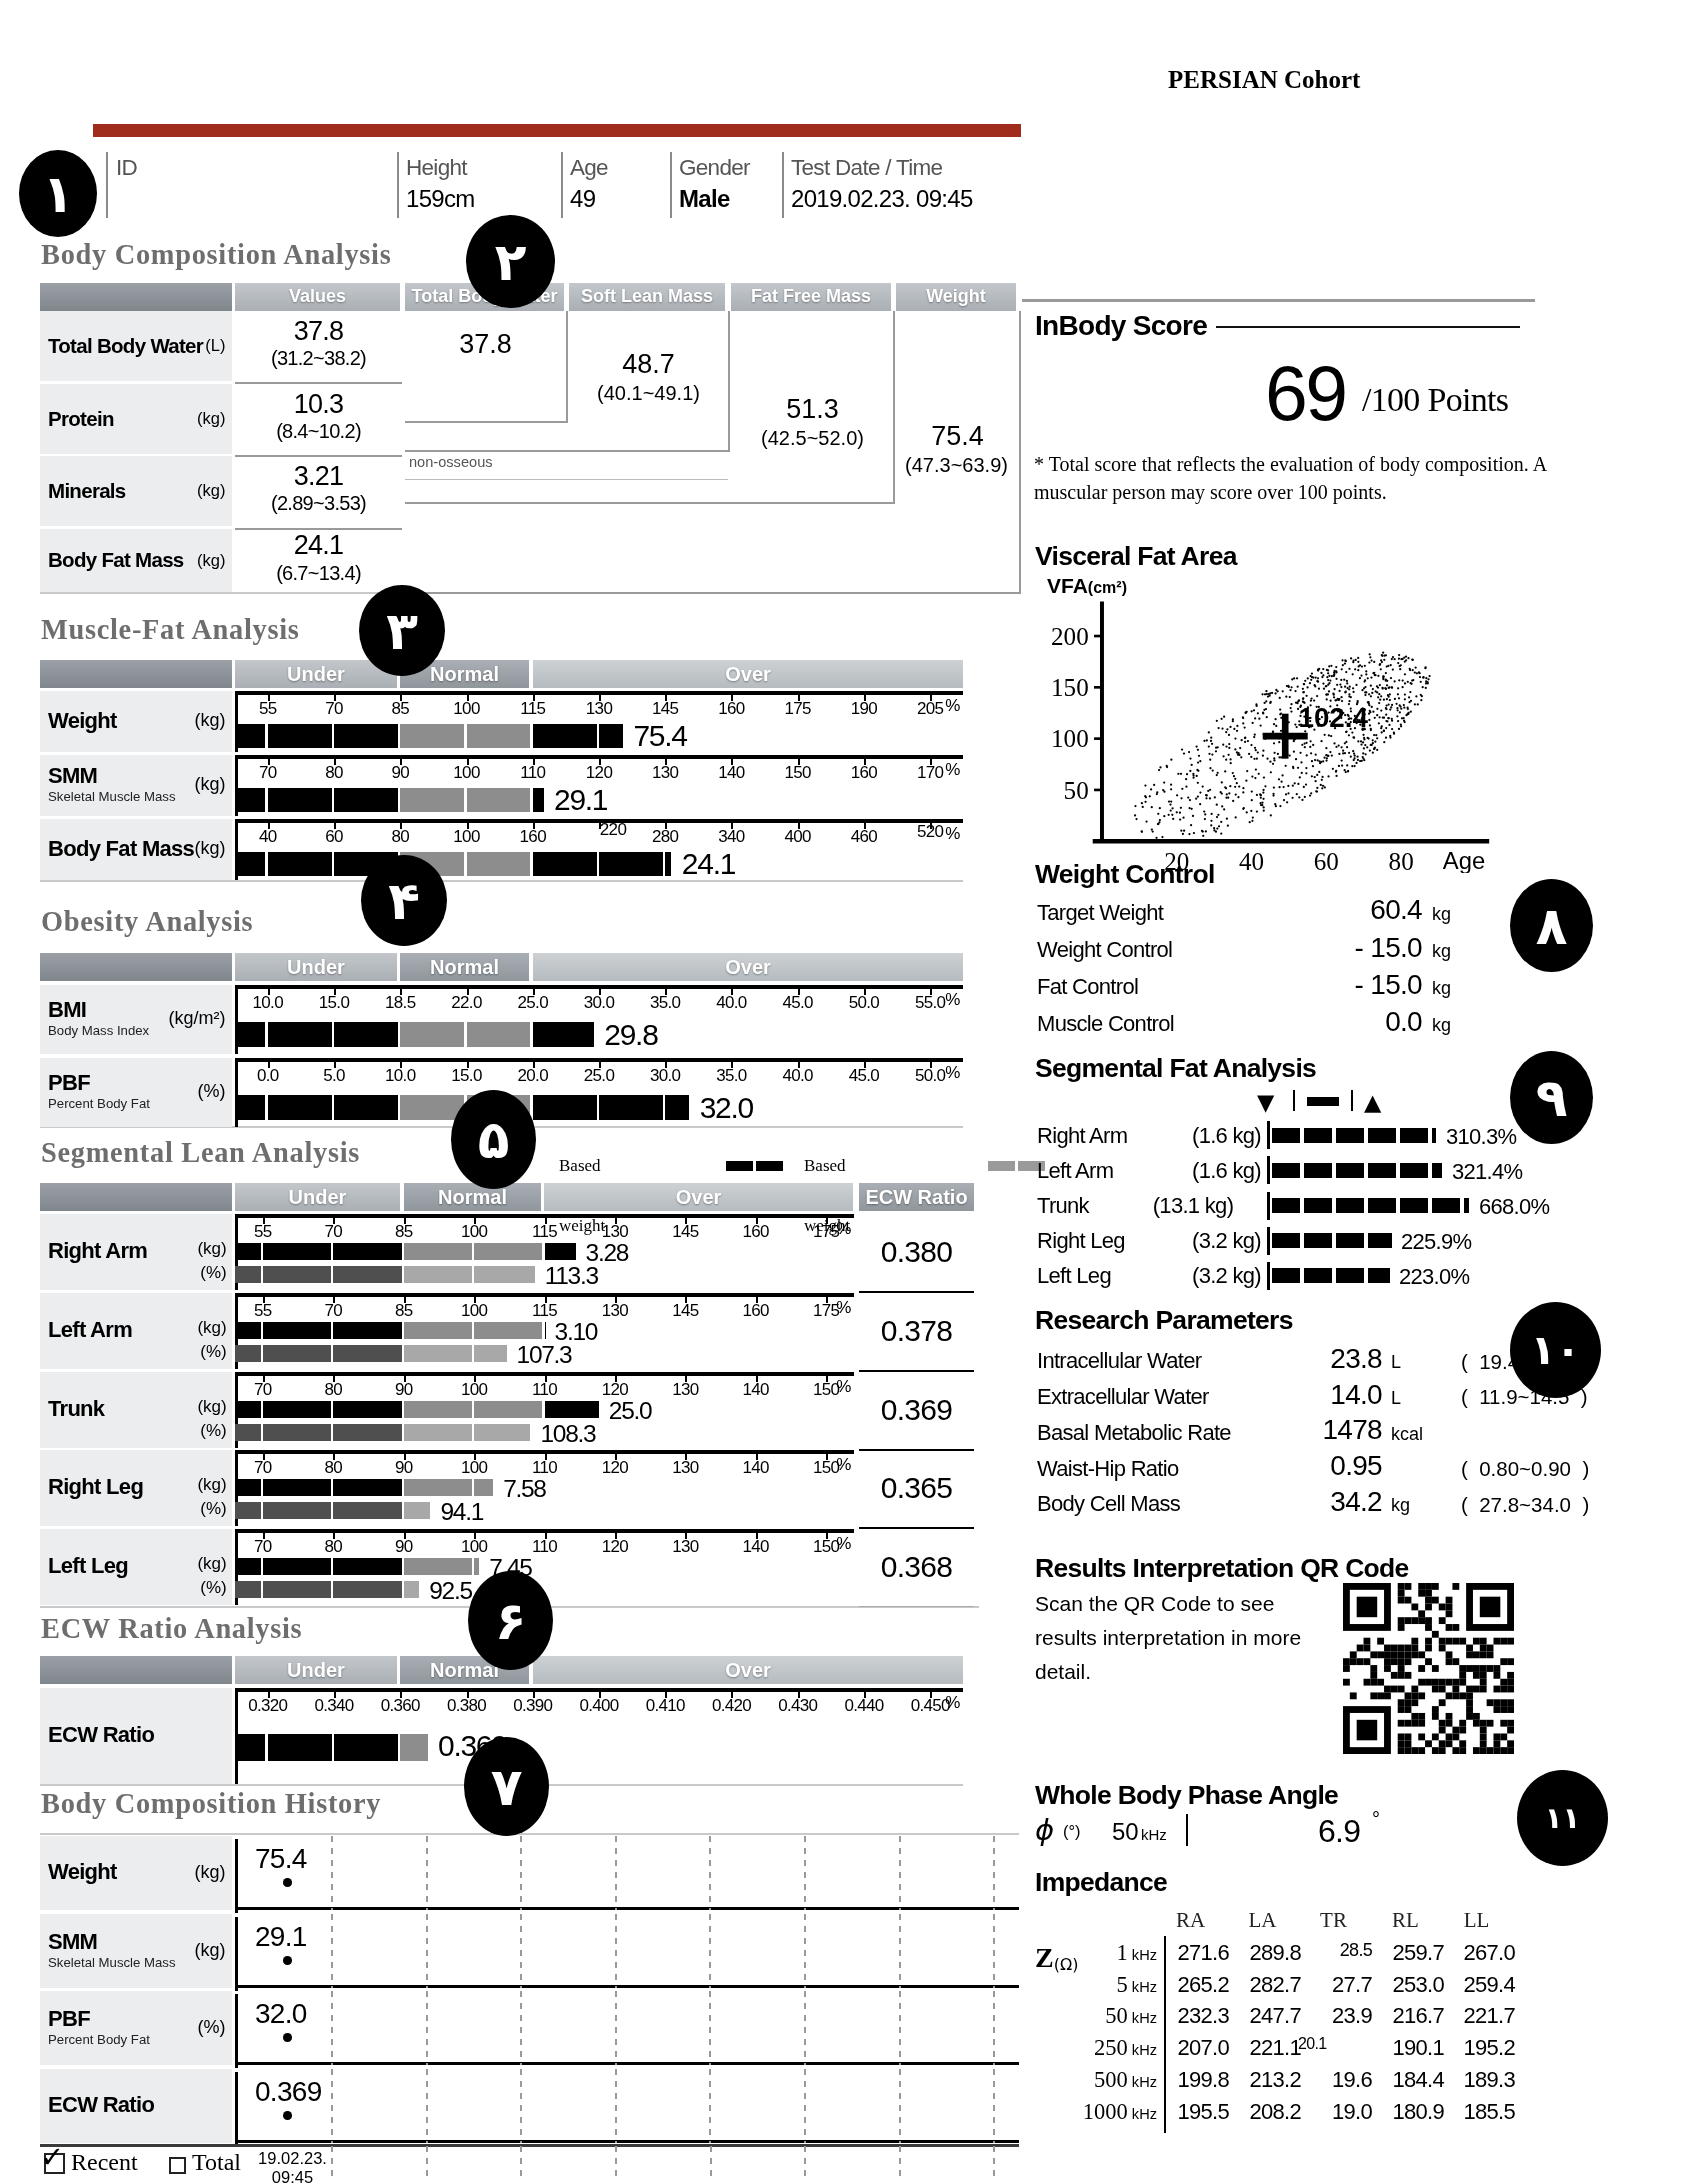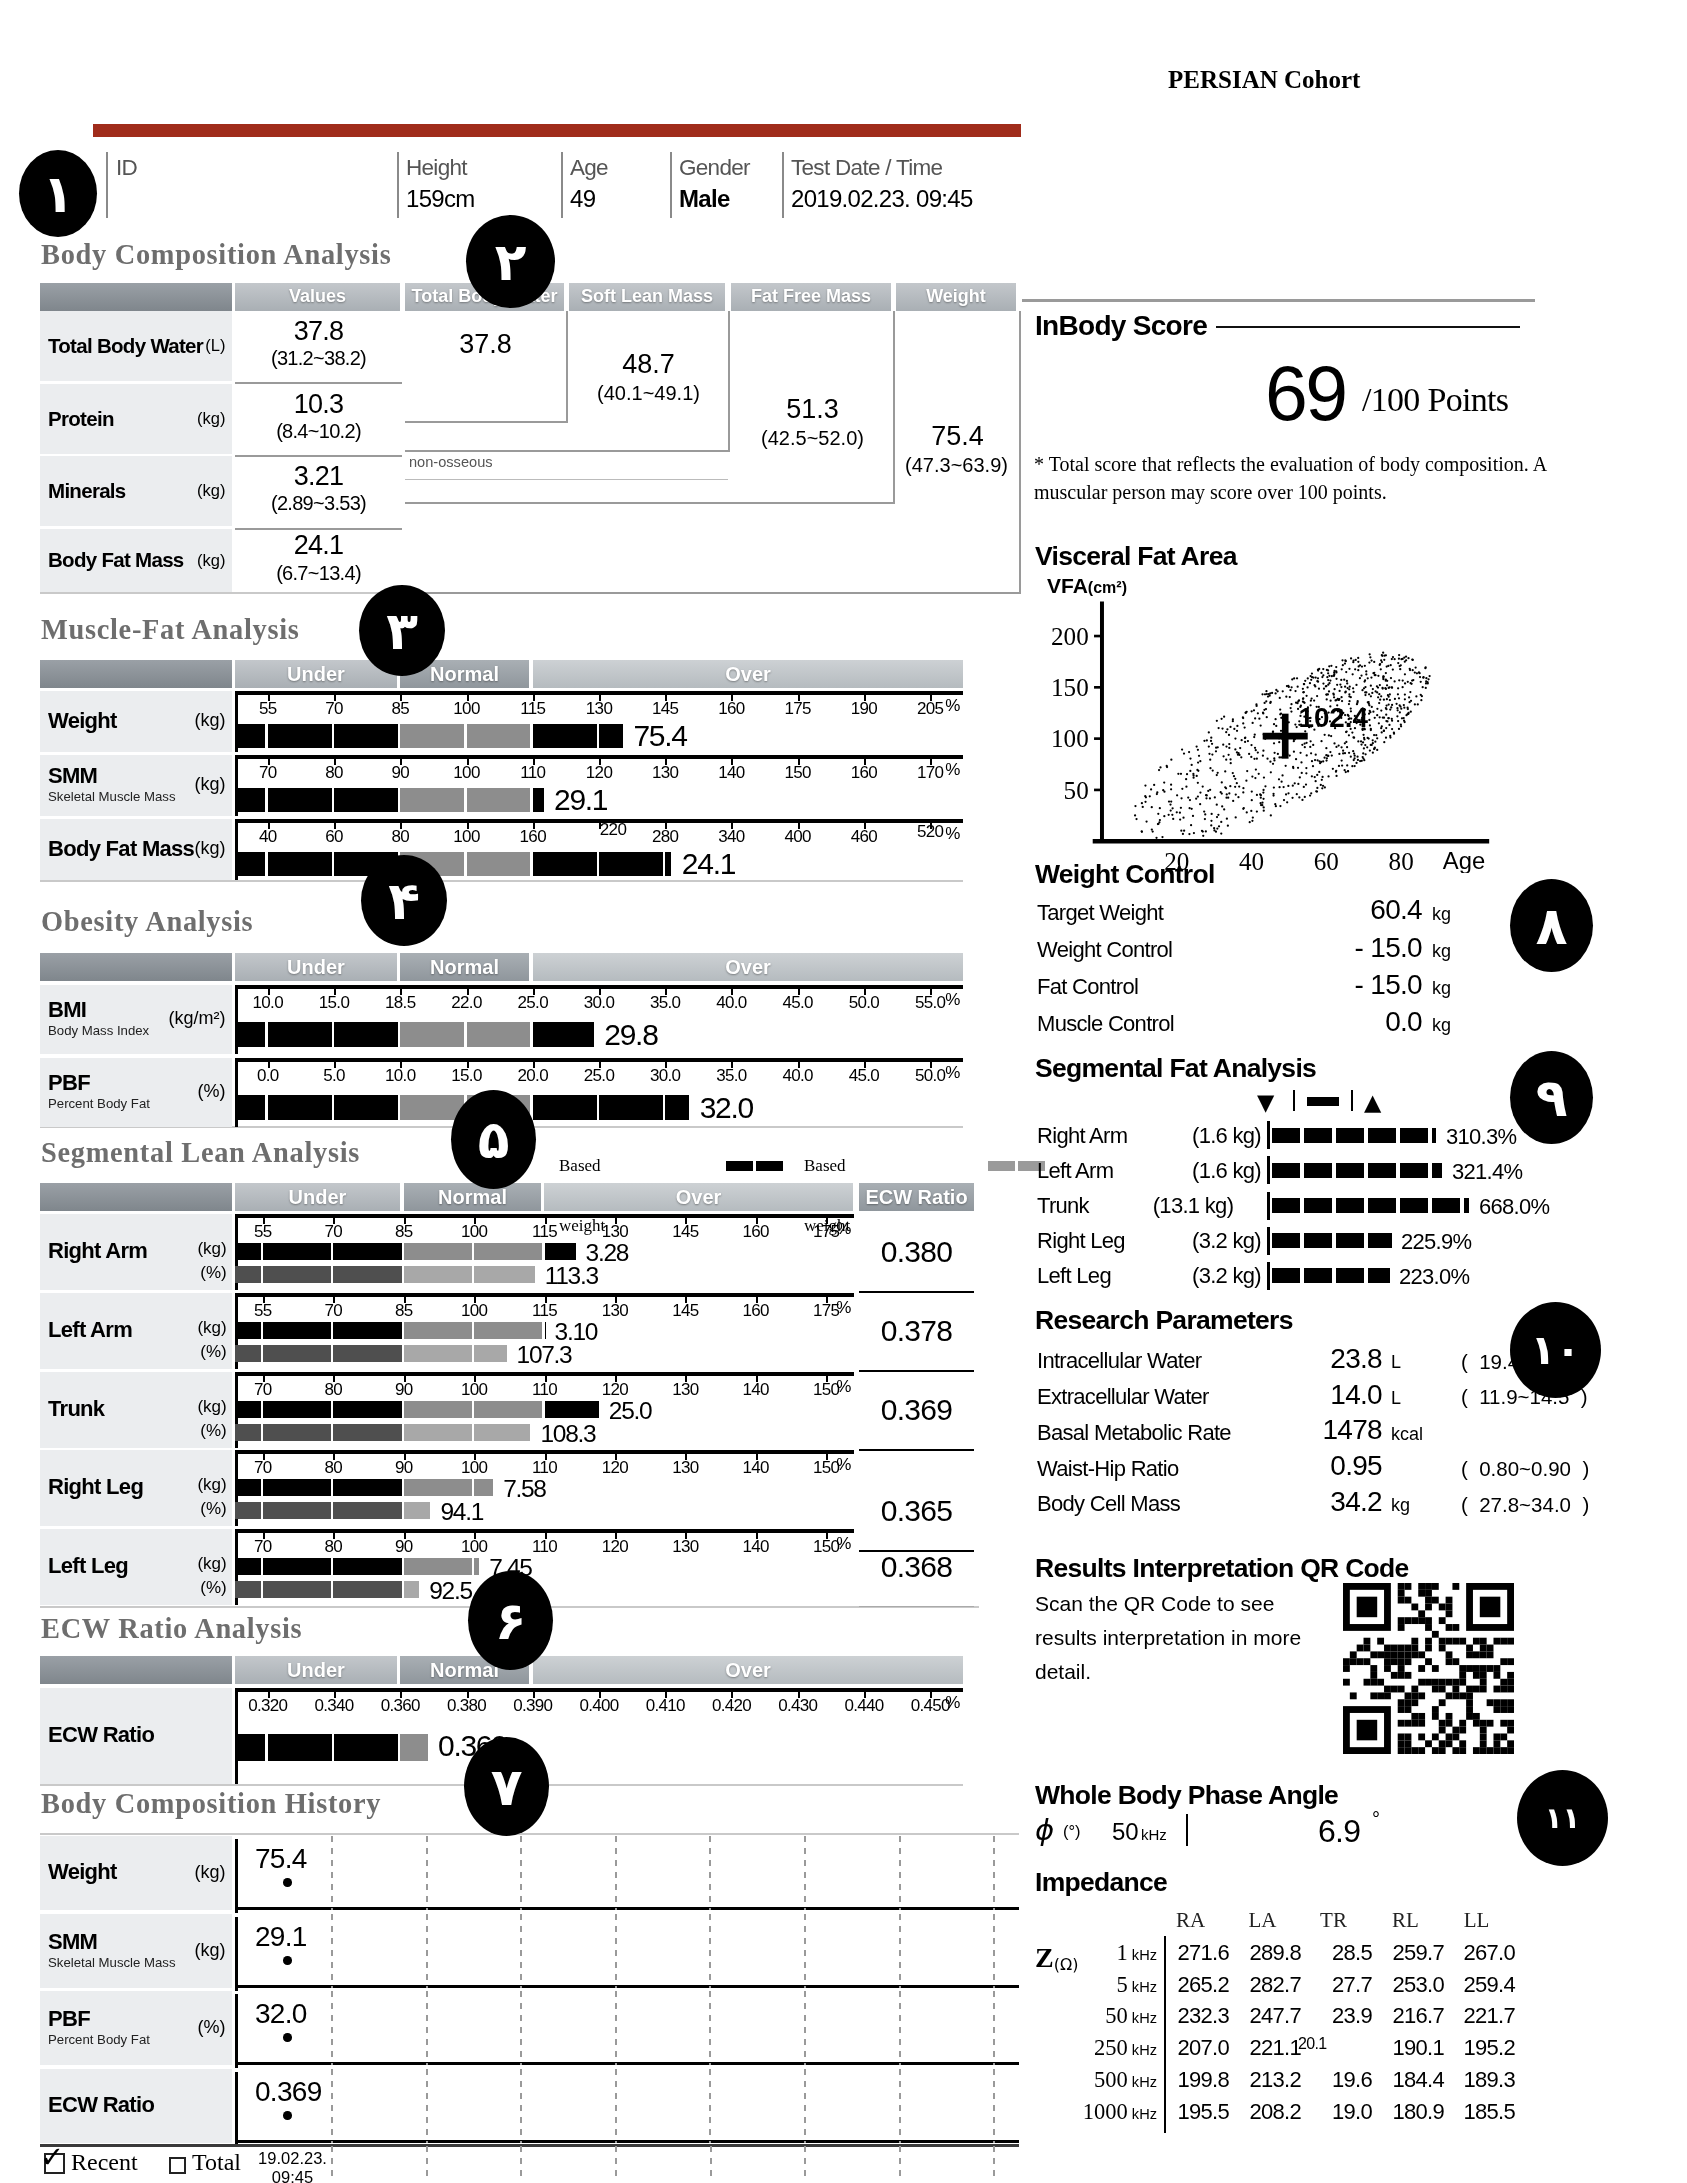--- a/index.html
+++ b/index.html
@@ -526,21 +526,21 @@
         <div style="position: absolute; top: 29px; left: 15.875%; width: 11.045%; height: 17px; background: rgb(0, 0, 0);"></div>
         <div style="position: absolute; top: 29px; left: 27.25%; width: 11.045%; height: 17px; background: rgb(141, 141, 141);"></div>
         <div style="position: absolute; top: 29px; left: 38.625%; width: 3.0825%; height: 17px; background: rgb(141, 141, 141);"></div>
         <div style="position: absolute; top: 25px; left: calc(42.0375% + 8px); font-size: 24.5px; letter-spacing: -1.3px; white-space: nowrap;">7.58</div>
         <div style="position: absolute; top: 52px; left: 0%; width: 4.17%; height: 17px; background: rgb(79, 79, 79);"></div>
         <div style="position: absolute; top: 52px; left: 4.5%; width: 11.045%; height: 17px; background: rgb(79, 79, 79);"></div>
         <div style="position: absolute; top: 52px; left: 15.875%; width: 11.045%; height: 17px; background: rgb(79, 79, 79);"></div>
         <div style="position: absolute; top: 52px; left: 27.25%; width: 4.33375%; height: 17px; background: rgb(168, 168, 168);"></div>
         <div style="position: absolute; top: 48px; left: calc(31.9138% + 8px); font-size: 24.5px; letter-spacing: -1.3px; white-space: nowrap;">94.1</div>
       </div>
-      <div style="position: absolute; left: 819px; top: 267px; width: 115px; height: 77px; border-bottom: 2.6px solid rgb(0, 0, 0); margin-top: 23px;">
+      <div style="position: absolute; left: 819px; top: 267px; width: 115px; height: 77px; border-bottom: 2.6px solid rgb(0, 0, 0);">
         <div style="position: absolute; width: 100%; top: 21px; text-align: center; font-size: 30px; letter-spacing: -0.7px;">0.365</div>
       </div>
       <div style="position: absolute; left: 0px; top: 346px; width: 192px; height: 76px; background: rgb(235, 237, 239);">
         <div style="position: absolute; left: 8px; top: 24px; font-size: 22px; font-weight: 700; letter-spacing: -0.7px; white-space: nowrap;">Left Leg</div>
         <div style="position: absolute; right: 5.3px; top: 25px; font-size: 17px;">(kg)</div>
         <div style="position: absolute; right: 5.3px; top: 49px; font-size: 17px;">(%)</div>
       </div>
       <div style="position: absolute; left: 195px; top: 346px; width: 619px; height: 76px;">
         <div style="position: absolute; left: 0px; top: 0px; width: 100%; height: 4px; background: rgb(0, 0, 0);"></div>
         <div style="position: absolute; left: 0px; top: 0px; width: 3.3px; height: 100%; background: rgb(0, 0, 0);"></div>
@@ -1995,21 +1995,21 @@
     <div class="abs serif" style="position: absolute; left: 1154px; top: 1908px; width: 73px; text-align: center; font-size: 21px; color: rgb(34, 34, 34);">RA</div>
     <div class="abs serif" style="position: absolute; left: 1226px; top: 1908px; width: 73px; text-align: center; font-size: 21px; color: rgb(34, 34, 34);">LA</div>
     <div class="abs serif" style="position: absolute; left: 1297px; top: 1908px; width: 73px; text-align: center; font-size: 21px; color: rgb(34, 34, 34);">TR</div>
     <div class="abs serif" style="position: absolute; left: 1369px; top: 1908px; width: 73px; text-align: center; font-size: 21px; color: rgb(34, 34, 34);">RL</div>
     <div class="abs serif" style="position: absolute; left: 1440px; top: 1908px; width: 73px; text-align: center; font-size: 21px; color: rgb(34, 34, 34);">LL</div>
     <div style="position: absolute; left: 1035px; top: 1942px;"><span style="font-family: &quot;Liberation Serif&quot;, serif; font-weight: 700; font-size: 28px;">Z</span><span class="dv" style="font-size: 16px; vertical-align: sub;">(Ω)</span></div>
     <div style="position: absolute; left: 1164px; top: 1936px; width: 2px; height: 197px; background: rgb(0, 0, 0);"></div>
     <div style="position: absolute; left: 1025px; top: 1940px; width: 132px; text-align: right;"><span style="font-family: &quot;Liberation Serif&quot;, serif; font-size: 22.5px;">1</span><span style="font-size: 14.6px;"> kHz</span></div>
     <div style="position: absolute; left: 1155px; top: 1940px; width: 74px; text-align: right; font-size: 22px; letter-spacing: -0.7px;">271.6</div>
     <div style="position: absolute; left: 1227px; top: 1940px; width: 74px; text-align: right; font-size: 22px; letter-spacing: -0.7px;">289.8</div>
-    <div style="position: absolute; left: 1298px; top: 1940px; width: 74px; text-align: right; font-size: 22px; letter-spacing: -0.7px;">28.5</div>
+    <div style="position: absolute; left: 1298px; top: 1940px; width: 74px; text-align: right; font-size: 18px; letter-spacing: -0.7px;">28.5</div>
     <div style="position: absolute; left: 1370px; top: 1940px; width: 74px; text-align: right; font-size: 22px; letter-spacing: -0.7px;">259.7</div>
     <div style="position: absolute; left: 1441px; top: 1940px; width: 74px; text-align: right; font-size: 22px; letter-spacing: -0.7px;">267.0</div>
     <div style="position: absolute; left: 1025px; top: 1972px; width: 132px; text-align: right;"><span style="font-family: &quot;Liberation Serif&quot;, serif; font-size: 22.5px;">5</span><span style="font-size: 14.6px;"> kHz</span></div>
     <div style="position: absolute; left: 1155px; top: 1972px; width: 74px; text-align: right; font-size: 22px; letter-spacing: -0.7px;">265.2</div>
     <div style="position: absolute; left: 1227px; top: 1972px; width: 74px; text-align: right; font-size: 22px; letter-spacing: -0.7px;">282.7</div>
     <div style="position: absolute; left: 1298px; top: 1972px; width: 74px; text-align: right; font-size: 22px; letter-spacing: -0.7px;">27.7</div>
     <div style="position: absolute; left: 1370px; top: 1972px; width: 74px; text-align: right; font-size: 22px; letter-spacing: -0.7px;">253.0</div>
     <div style="position: absolute; left: 1441px; top: 1972px; width: 74px; text-align: right; font-size: 22px; letter-spacing: -0.7px;">259.4</div>
     <div style="position: absolute; left: 1025px; top: 2003px; width: 132px; text-align: right;"><span style="font-family: &quot;Liberation Serif&quot;, serif; font-size: 22.5px;">50</span><span style="font-size: 14.6px;"> kHz</span></div>
     <div style="position: absolute; left: 1155px; top: 2003px; width: 74px; text-align: right; font-size: 22px; letter-spacing: -0.7px;">232.3</div>

